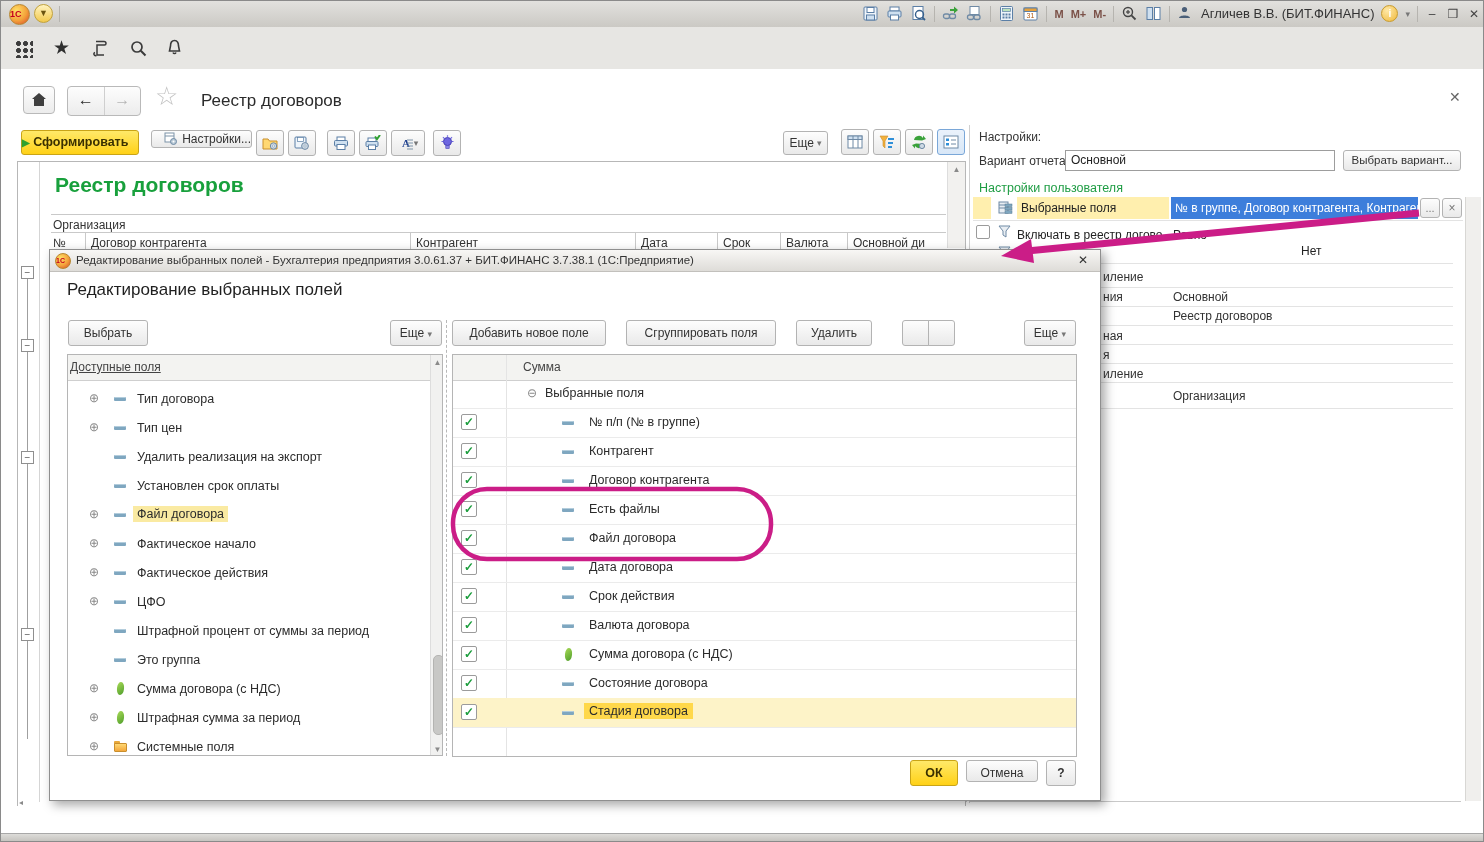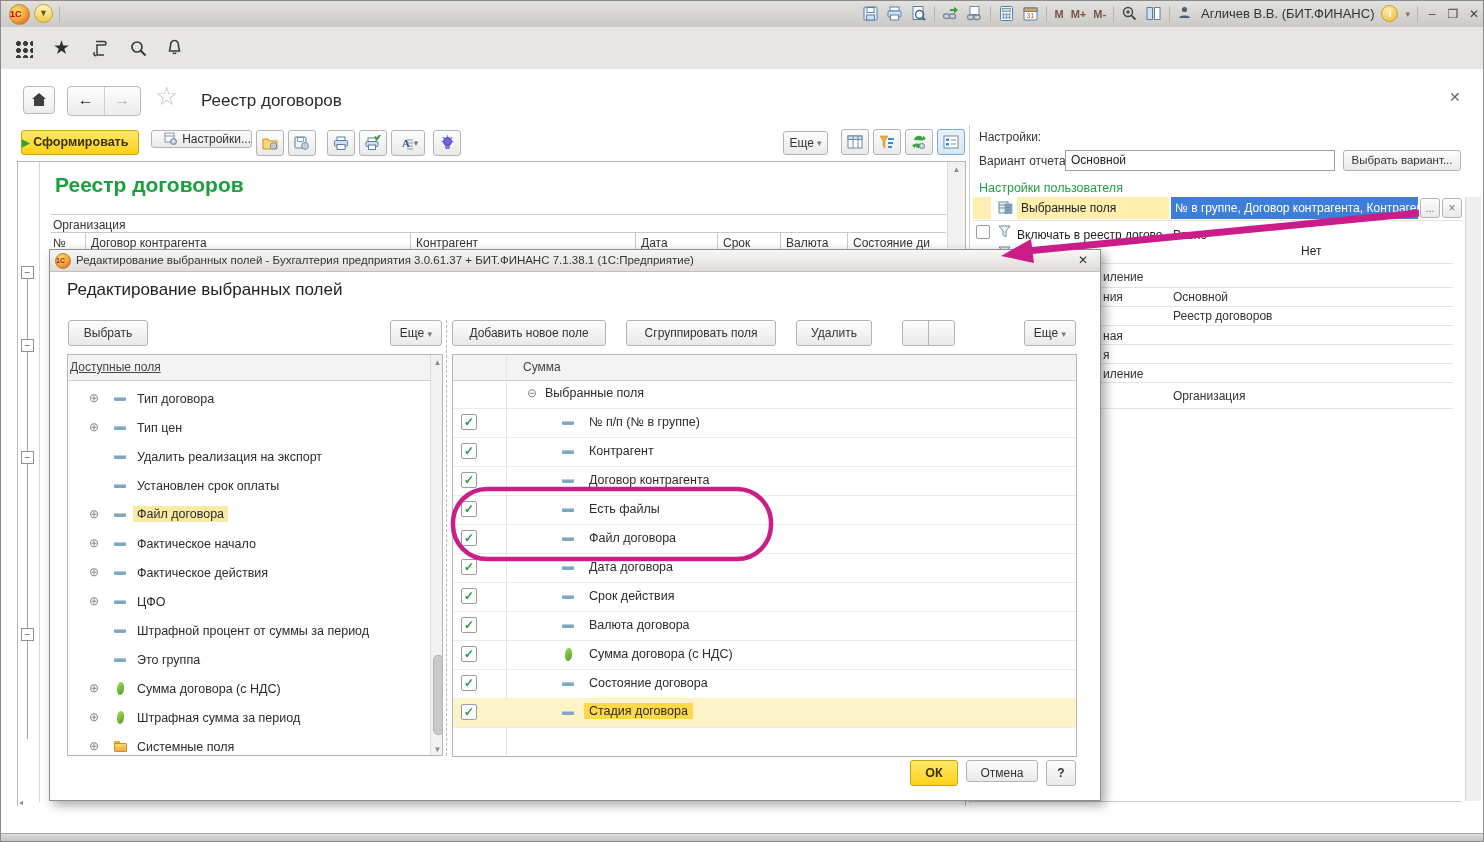--- a/index.html
+++ b/index.html
@@ -444,36 +444,36 @@
 <div class="abs" id="report-title">Реестр договоров</div>
 <div class="abs rline" style="left:50px;top:213px;width:895px;"></div>
 <div class="abs rhdr" style="left:52px;top:217px;">Организация</div>
 <div class="abs rline" style="left:50px;top:231px;width:895px;"></div>
 <div class="abs rhdr" style="left:52px;top:235px;">№</div>
 <div class="abs rhdr" style="left:90px;top:235px;">Договор контрагента</div>
 <div class="abs rhdr" style="left:415px;top:235px;">Контрагент</div>
 <div class="abs rhdr" style="left:640px;top:235px;">Дата</div>
 <div class="abs rhdr" style="left:722px;top:235px;">Срок</div>
 <div class="abs rhdr" style="left:785px;top:235px;">Валюта</div>
-<div class="abs rhdr" style="left:852px;top:235px;">Состояние ди</div>
+<div class="abs rhdr" style="left:852px;top:235px;">Основной ди</div>
 <div class="abs rcol" style="left:84px;top:231px;height:17px;"></div>
 <div class="abs rcol" style="left:409px;top:231px;height:17px;"></div>
 <div class="abs rcol" style="left:634px;top:231px;height:17px;"></div>
 <div class="abs rcol" style="left:716px;top:231px;height:17px;"></div>
 <div class="abs rcol" style="left:779px;top:231px;height:17px;"></div>
 <div class="abs rcol" style="left:846px;top:231px;height:17px;"></div>
 <div class="abs" id="rep-vscroll">
   <div class="scrarrow" style="margin-top:3px;">▲</div>
 </div>
 <div class="abs rline" style="left:965px;top:800px;width:1px;"></div>
 
 <div class="abs" id="dialog">
   <div class="abs" id="dlg-titlebar">
     <div class="abs roundlogo" style="left:5px;top:3px;width:14px;height:14px;line-height:14px;font-size:7px;">1С</div>
-    <div class="abs" id="dlg-title">Редактирование выбранных полей - Бухгалтерия предприятия 3.0.61.37 + БИТ.ФИНАНС 7.1.38.1  (1С:Предприятие)</div>
+    <div class="abs" id="dlg-title">Редактирование выбранных полей - Бухгалтерия предприятия 3.0.61.37 + БИТ.ФИНАНС 3.7.38.1  (1С:Предприятие)</div>
     <div class="abs" id="dlg-close">✕</div>
   </div>
   <div class="abs" id="dlg-heading">Редактирование выбранных полей</div>
 
   <div class="abs btn" style="left:18px;top:70px;width:80px;height:26px;line-height:24px;">Выбрать</div>
   <div class="abs btn" style="left:340px;top:70px;width:52px;height:26px;line-height:24px;">
     <span>Еще</span>
     <span class="caret">▾</span>
   </div>
 

